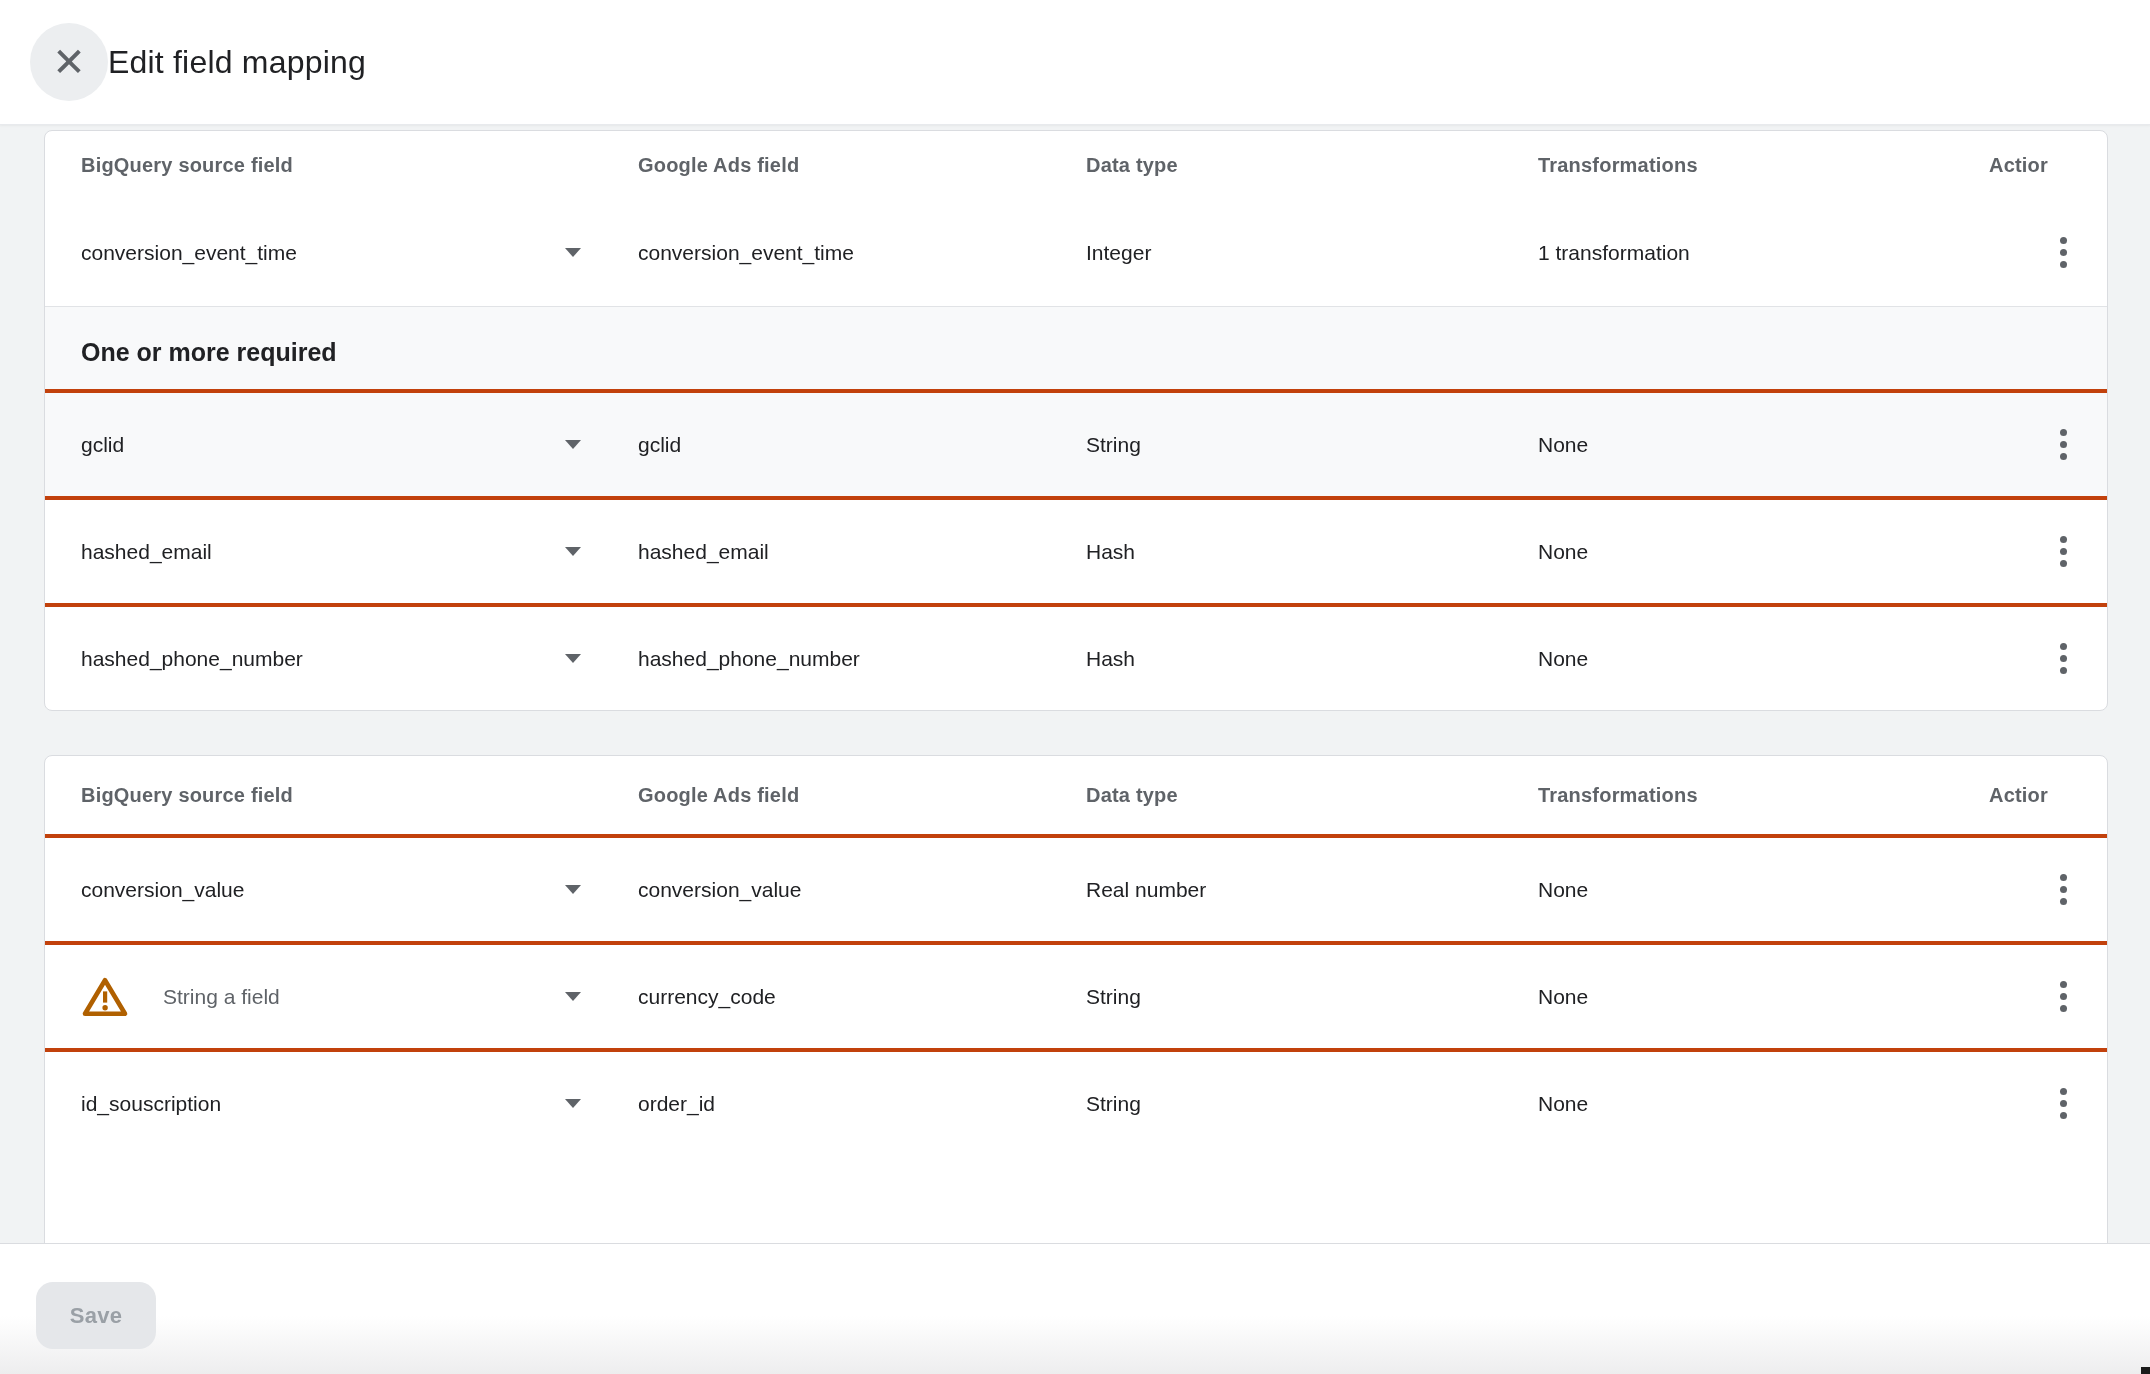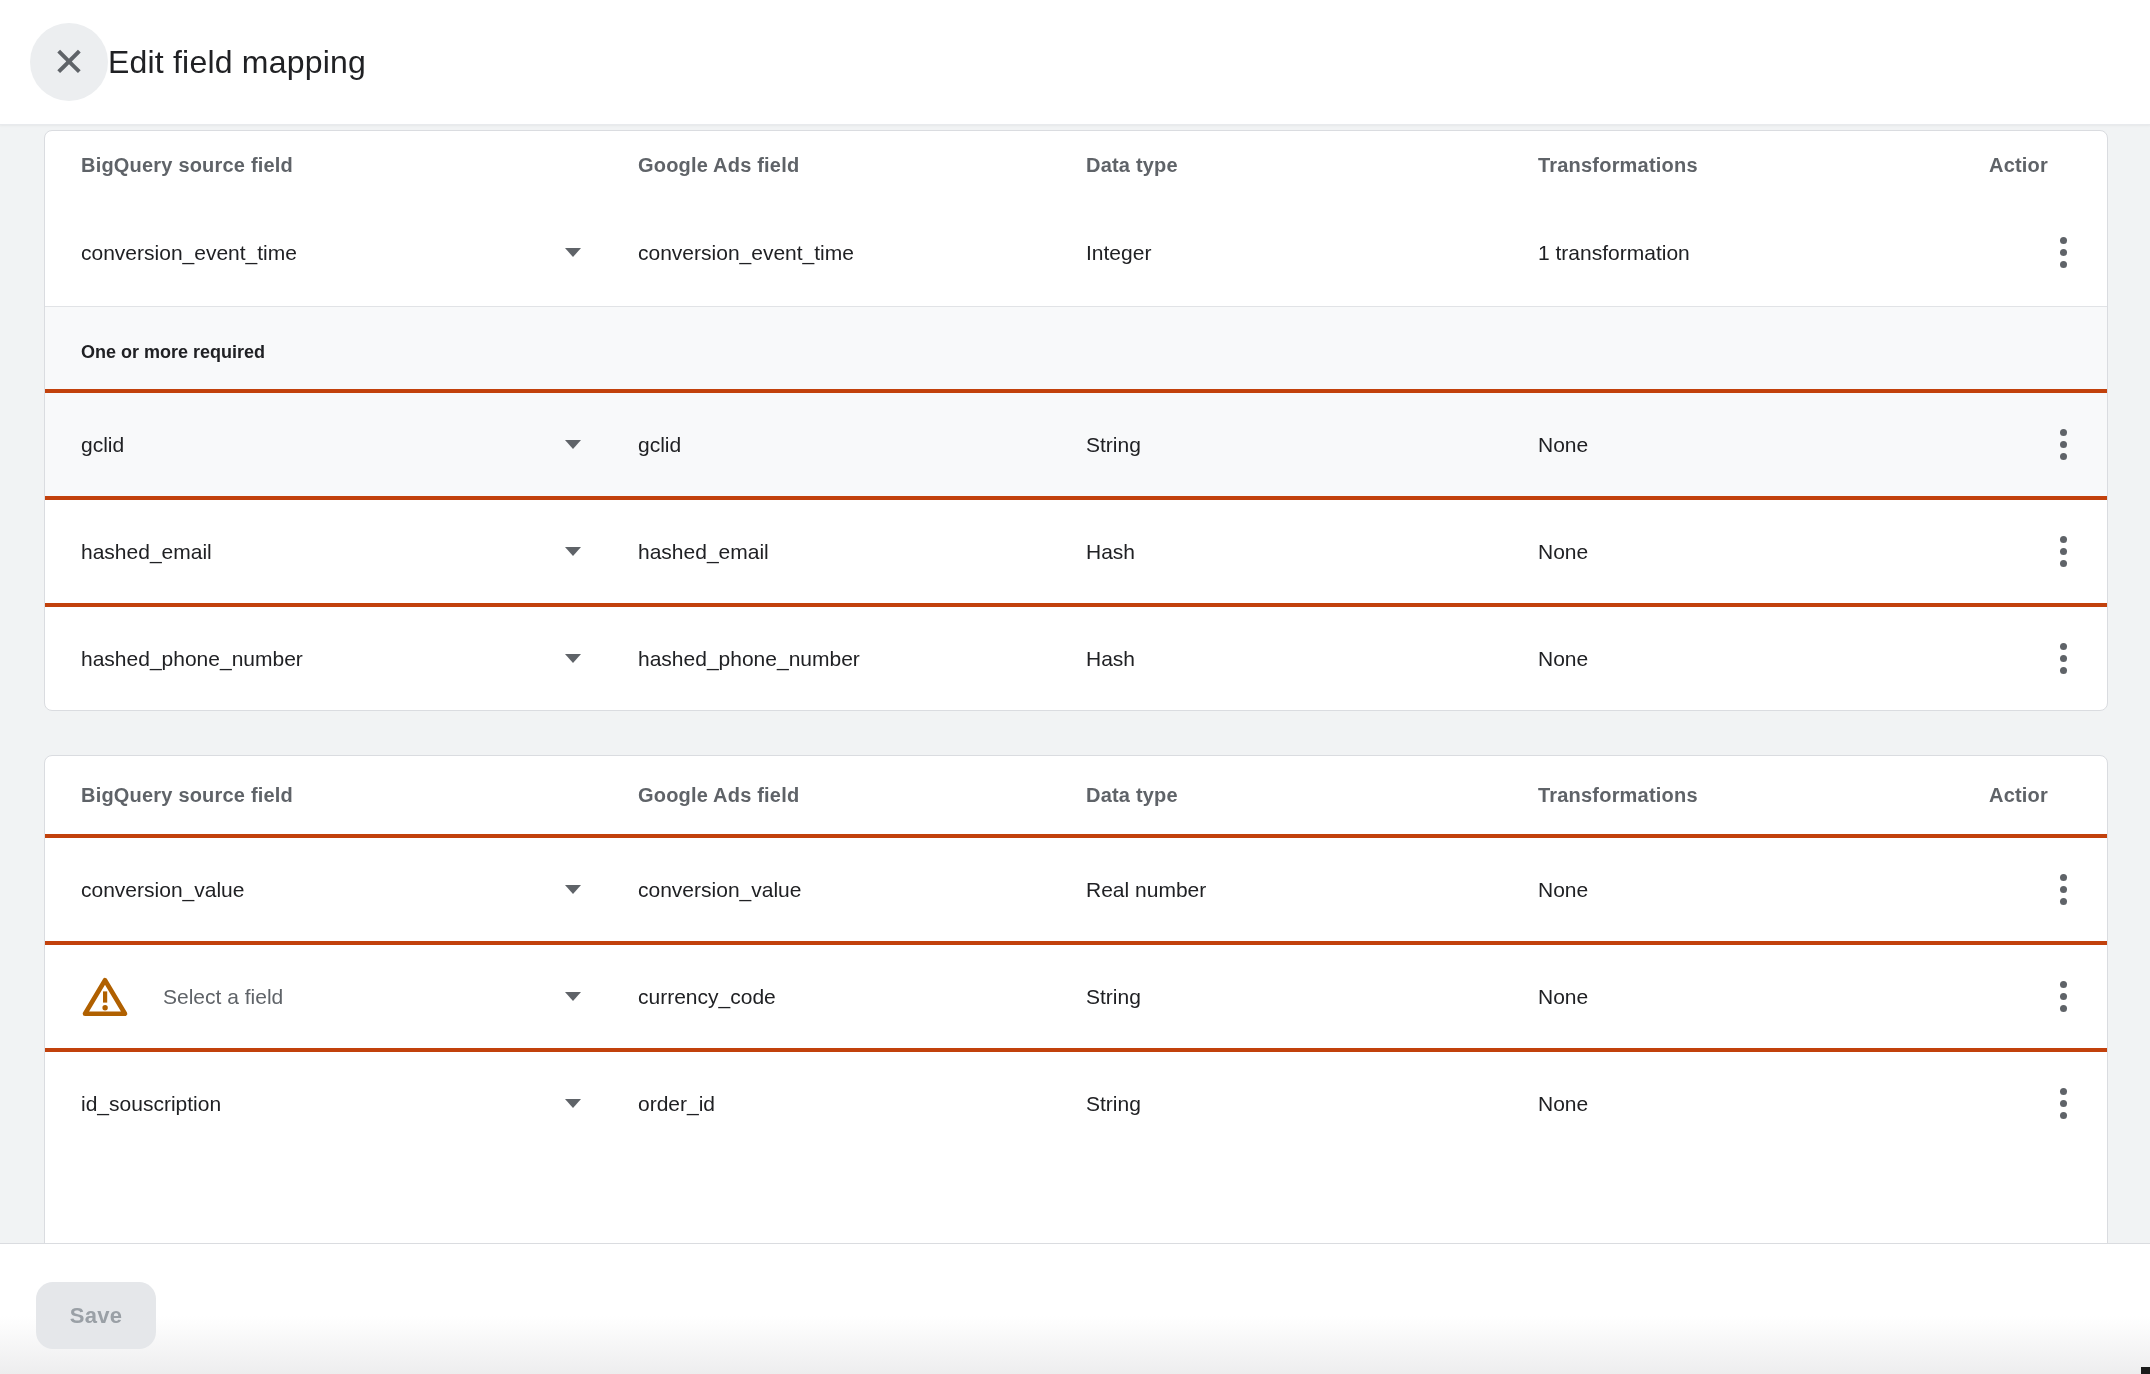--- a/index.html
+++ b/index.html
@@ -37,21 +37,21 @@
   .card2 .thead{height:78px;}
   .trow{height:107px;border-top:4px solid #c2410c;}
   .section-row{height:83px;border-top:1px solid #e1e3e6;background:#f8f9fa;}
   .title-row{height:113px;}
   .trow.highlight{background:#f8f9fa;}
   .hcell{font-size:20px;font-weight:700;color:#5f6368;letter-spacing:.2px;}
   .hcell.c1{padding-left:36px;}
   .hcell.c5{padding-right:28px;}
   .cell{font-size:21px;color:#202124;}
   .cell.c5{display:flex;justify-content:flex-end;padding-right:36px;}
-  .section-label{grid-column:1 / span 5;padding-left:36px;font-size:18px;font-weight:700;color:#202124;margin-top:8px;}
+  .section-label{grid-column:1 / span 5;padding-left:36px;font-size:25px;font-weight:700;color:#202124;margin-top:8px;}
   .opt-title{grid-column:1 / span 5;padding-left:36px;font-size:30px;font-weight:400;color:#202124;}
   .card2 .title-row{border-bottom:1px solid #e1e3e6;}
   
   .select{display:flex;align-items:center;padding-left:36px;padding-right:57px;cursor:pointer;}
   .select .val{font-size:21px;color:#202124;}
   .select .val.placeholder{color:#5f6368;}
   .arrow{margin-left:auto;width:0;height:0;border-left:8px solid transparent;border-right:8px solid transparent;border-top:9px solid #5f6368;}
   .warn{margin-right:34px;display:flex;align-items:center;flex:0 0 auto;}
   
   .kebab{display:flex;flex-direction:column;align-items:center;cursor:pointer;padding:4px;}
@@ -190,21 +190,21 @@
 
   <div class="trow">
     <div class="select">
       <span class="warn">
         <svg width="48" height="44" viewBox="0 0 24 22">
           <path d="M12 2.6 L22 19.4 H2 Z" fill="none" stroke="#b06000" stroke-width="2.3" stroke-linejoin="round"></path>
           <rect x="11" y="8.2" width="2.1" height="5.6" fill="#b06000"></rect>
           <circle cx="12.05" cy="16.4" r="1.35" fill="#b06000"></circle>
         </svg>
       </span>
-      <span class="val placeholder">Select a field</span>
+      <span class="val placeholder">String a field</span>
       <span class="arrow"></span>
     </div>
     <div class="cell">currency_code</div>
     <div class="cell">String</div>
     <div class="cell">None</div>
     <div class="cell c5">
         <span class="kebab">
           <i></i>
           <i></i>
           <i></i>

